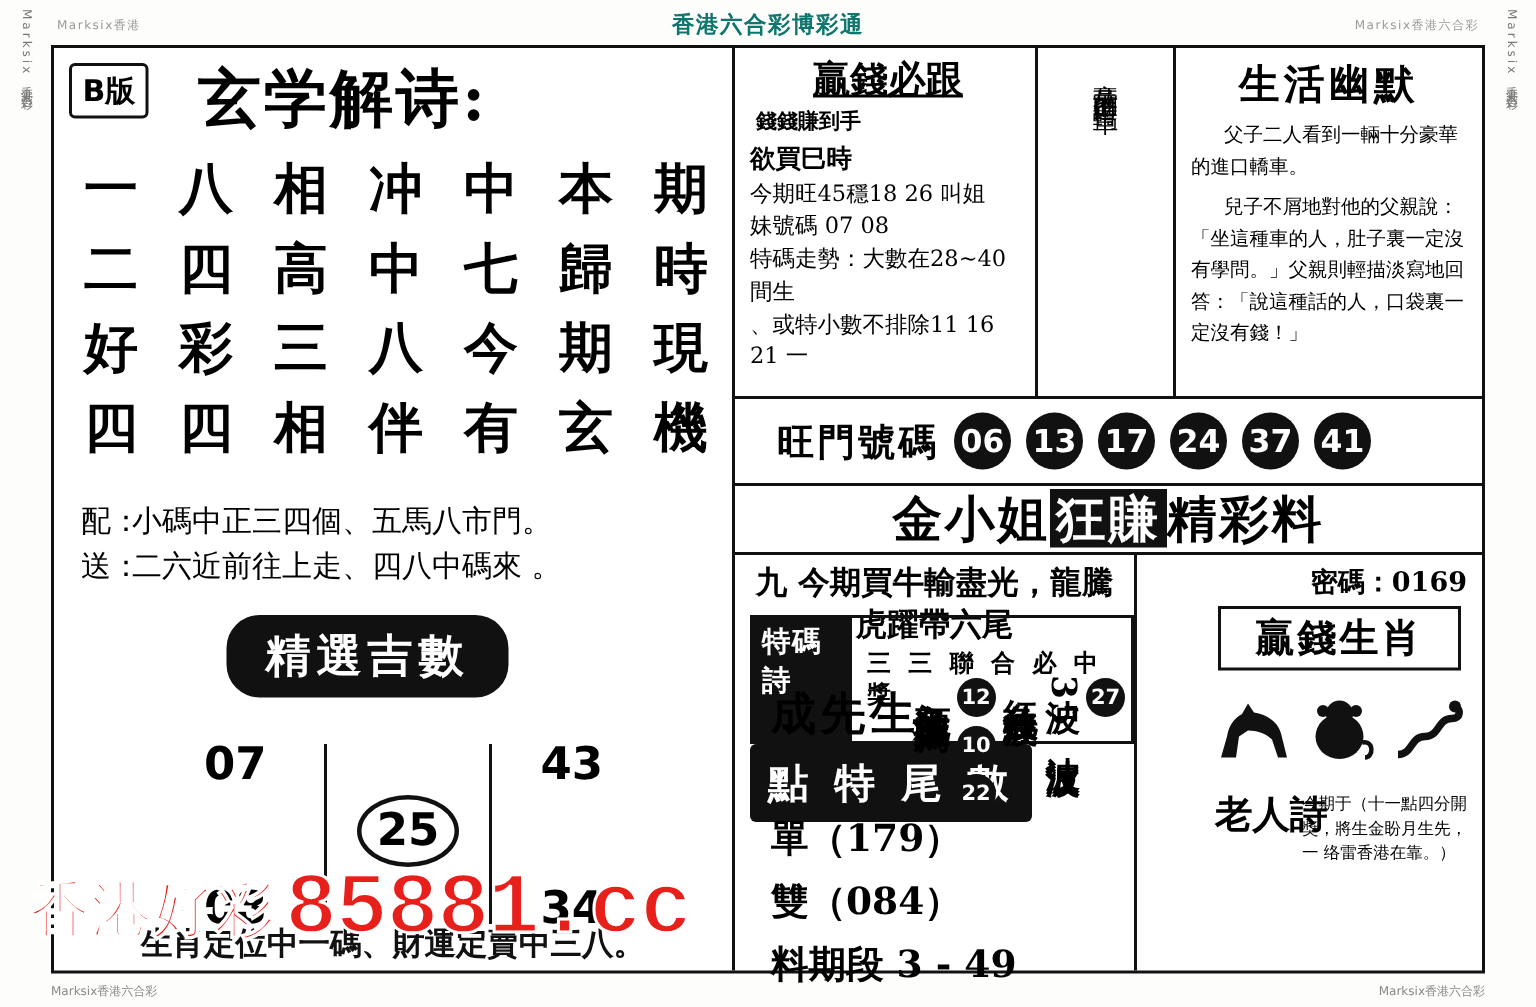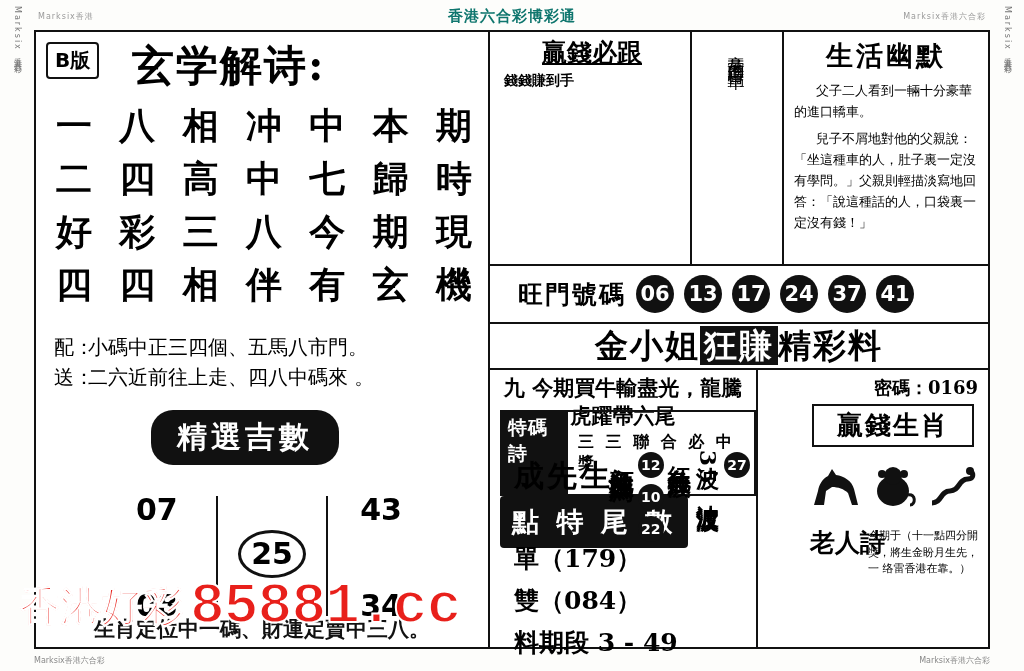--- a/index.html
+++ b/index.html
@@ -386,20 +386,27 @@
 
       <div class="bottomtext">生肖定位中一碼、財運定賣中三八。</div>
     </div>
 
     <div class="col-right">
 
       <div class="r-top">
         <div class="r-top-left">
           <div class="ying">贏錢必跟</div>
           <div class="ying-sub">錢錢賺到手</div>
+          <div class="rt-lines">
+            <div class="big">欲買巳時</div>
+            <div>今期旺45穩18 26 叫姐</div>
+            <div>妹號碼 07 08</div>
+            <div>特碼走勢：大數在28~40間生</div>
+            <div>、或特小數不排除11 16 21 一</div>
+          </div>
         </div>
 
         <div class="r-top-mid">
           <div class="vert-text">豪華的進口轎車</div>
         </div>
 
         <div class="r-top-right">
           <div class="humor-title">生活幽默</div>
           <div class="humor-body">
             <p class="indent">父子二人看到一輛十分豪華的進口轎車。</p>

